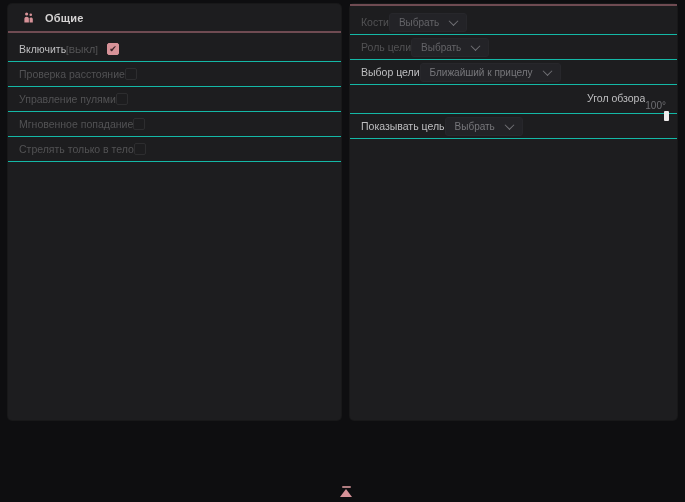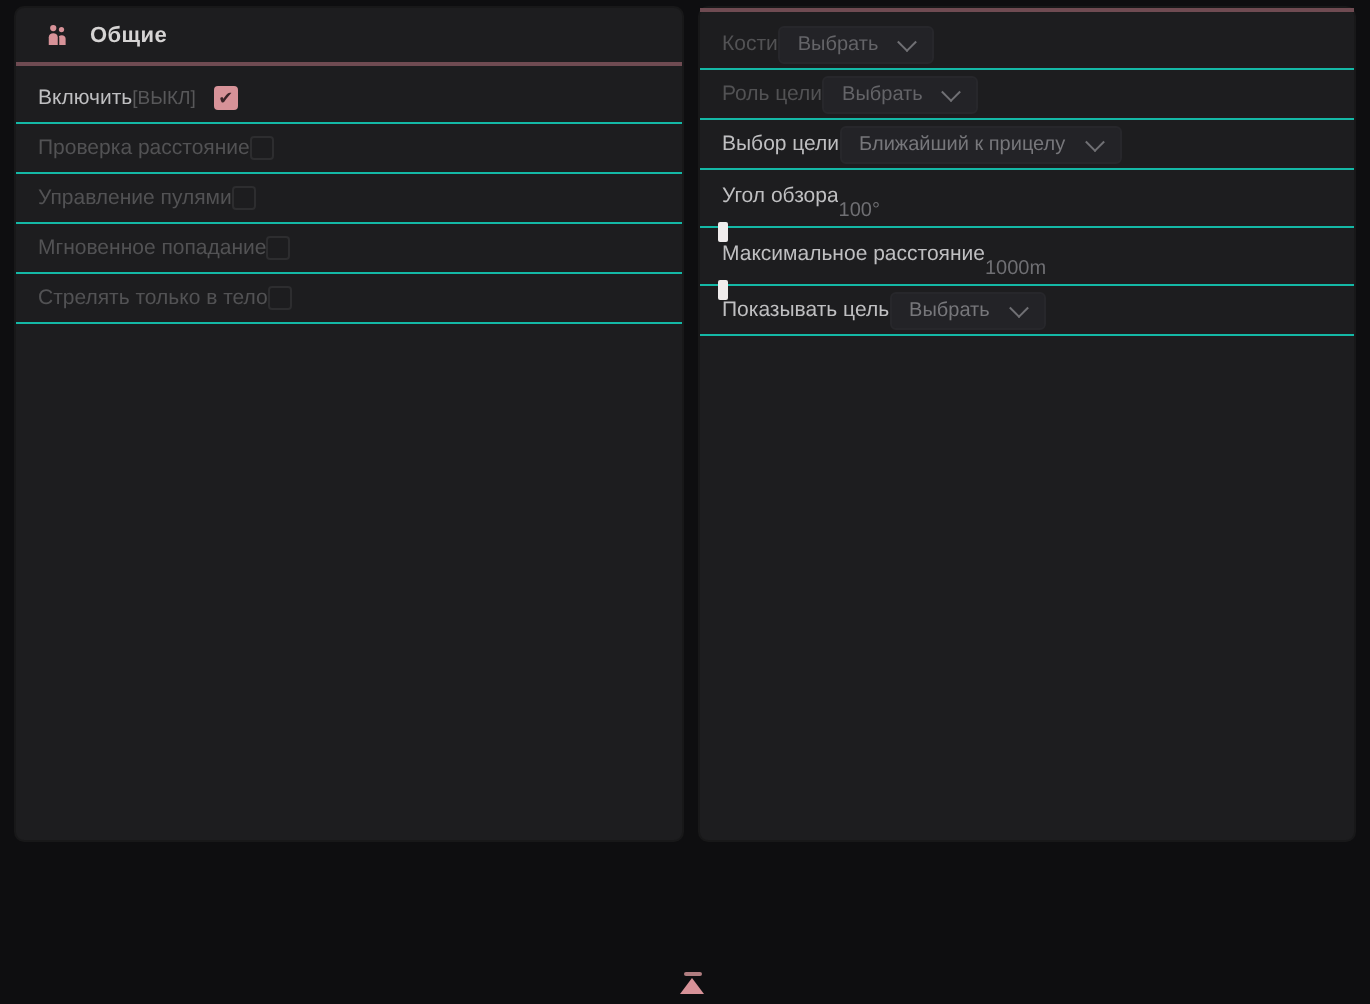--- a/index.html
+++ b/index.html
@@ -7,21 +7,21 @@
          font-family:"Liberation Sans",sans-serif;-webkit-font-smoothing:antialiased;}
   .panel{position:absolute;top:4px;height:416px;background:#1d1d1f;border-radius:4px;
          display:flex;flex-direction:column;box-shadow:0 0 0 1px #181819;}
   .panel.left{left:8px;width:333px;}
   .panel.right{left:350px;width:327px;}
   .panel-header{height:27px;display:flex;align-items:center;gap:9px;padding:0 13px;flex:0 0 auto;}
   .panel-title{font-size:11px;font-weight:bold;color:#d6d4d4;letter-spacing:.2px;}
   .panel-divider{height:2px;background:#6f4b52;flex:0 0 auto;}
   .rows{padding-top:4px;}
   .row{display:flex;align-items:center;padding:0 11px;height:24px;border-bottom:1px solid #14b8a6;}
-  .row.tall{height:28px;flex-direction:column;align-items:flex-start;justify-content:center;gap:3px;}
+  .row.tall{height:28px;flex-direction:column;align-items:flex-end;justify-content:center;gap:3px;}
   .row-top{display:flex;align-items:center;}
   .label{font-size:10.5px;color:#bfbfc1;flex:1;white-space:nowrap;overflow:hidden;}
   .label.dim{color:#525254;}
   .hotkey{font-size:9.5px;color:#58585a;margin-right:9px;}
   .value{font-size:10px;color:#6f6f73;margin-top:16px;}
   .checkbox{width:12px;height:12px;border-radius:2px;border:1px solid #373739;box-sizing:border-box;
             display:flex;align-items:center;justify-content:center;}
   .checkbox.dim{border-color:#2d2d2f;}
   .checkbox.checked{background:#d79298;border-color:#d79298;color:#3a2327;font-size:9px;line-height:1;}
   .dropdown{display:flex;align-items:center;gap:11px;background:#232327;border:1px solid #27272b;
@@ -127,30 +127,20 @@
         <div class="row tall">
           <div class="row-top">
             <span class="label">Угол обзора</span>
             <span class="value">100°</span>
           </div>
           <div class="slider-track">
             <div class="slider-fill" style="width: 26%;"></div>
             <div class="slider-thumb" style="left: 26%;"></div>
           </div>
         </div>
-        <div class="row tall">
-          <div class="row-top">
-            <span class="label">Максимальное расстояние</span>
-            <span class="value">1000m</span>
-          </div>
-          <div class="slider-track">
-            <div class="slider-fill" style="width: 65%;"></div>
-            <div class="slider-thumb" style="left: 65%;"></div>
-          </div>
-        </div>
         <div class="row">
           <div class="row-top">
             <span class="label">Показывать цель</span>
             <span class="dropdown">
               <span class="dd-value">Выбрать</span>
               <span class="chevron"></span>
             </span>
           </div>
         </div>
       </div>

